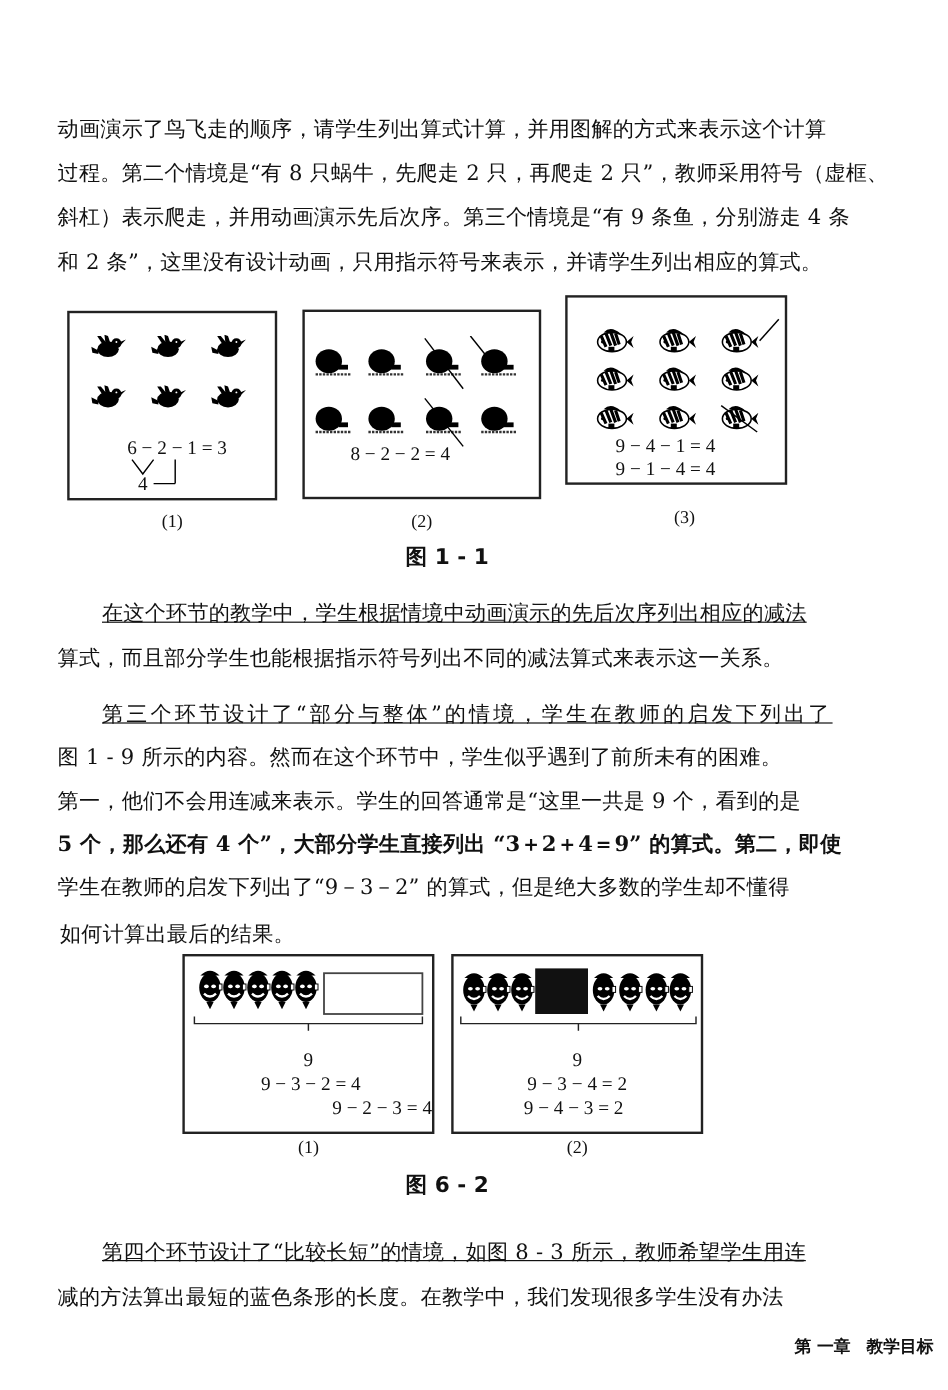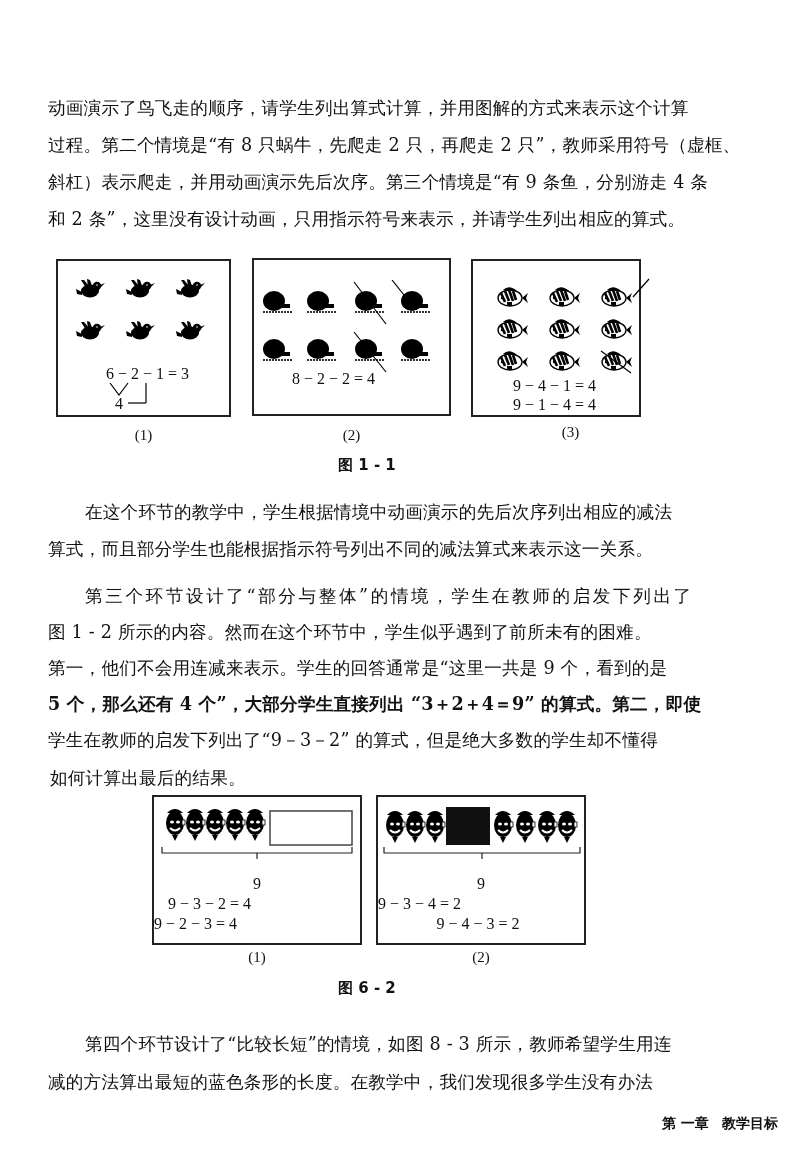--- a/index.html
+++ b/index.html
@@ -6,24 +6,24 @@
   body {
     width: 790px; height: 1158px; position: relative; overflow: hidden;
     font-family: "DejaVu Serif", "Liberation Serif", serif;
     color: #111111;
   }
   .line {
     position: absolute; left: 48px; width: 640px;
     font-size: 17.6px; line-height: 24px; white-space: nowrap;
     letter-spacing: 0.2px;
   }
-  .indent { left: 85px; }
+  .indent { left: 85px; text-decoration: underline; }
   .fig-caption {
     position: absolute; font-family: "DejaVu Sans", "Liberation Sans", sans-serif;
-    font-weight: bold; font-size: 15px; line-height: 20px;
+    font-weight: bold; font-size: 18px; line-height: 20px;
   }
   .sub-caption {
     position: absolute; font-family: "Liberation Serif", "DejaVu Serif", serif;
     font-size: 15px; line-height: 18px; text-align: center;
   }
   .box {
     position: absolute; border: 2px solid #222; box-sizing: border-box; background: #fff;
   }
   .eq {
     position: absolute; font-family: "Liberation Serif", "DejaVu Serif", serif;
@@ -112,21 +112,21 @@
         <use href="#snail" x="92" y="58"></use>
         <use href="#snail" x="138" y="58"></use>
       <line x1="92" y1="2" x2="124" y2="44" stroke="#000" stroke-width="1.2"></line>
       <line x1="130" y1="0" x2="146" y2="20" stroke="#000" stroke-width="1.2"></line>
       <line x1="92" y1="52" x2="124" y2="92" stroke="#000" stroke-width="1.2"></line>
     </svg>
     <div class="eq" style="left:38px;top:110px">8 − 2 − 2 = 4</div>
   </div>
   <div class="sub-caption" style="left:252px;top:426px;width:199px">(2)</div>
 
-  <div class="box" style="left:471px;top:259px;width:170px;height:158px">
+  <div class="box" style="left:471px;top:246px;width:185px;height:158px">
     <svg class="icon" style="left:14px;top:8px" width="180" height="115">
       <use href="#fish" x="8" y="16"></use>
         <use href="#fish" x="60" y="16"></use>
         <use href="#fish" x="112" y="16"></use>
       <use href="#fish" x="8" y="48"></use>
         <use href="#fish" x="60" y="48"></use>
         <use href="#fish" x="112" y="48"></use>
       <use href="#fish" x="8" y="80"></use>
         <use href="#fish" x="60" y="80"></use>
         <use href="#fish" x="112" y="80"></use>
@@ -141,58 +141,58 @@
   <div class="fig-caption" style="left:338px;top:455px">图 1 - 1</div>
 </div>
 
 <div>
   <div class="line indent" style="top:500px">在这个环节的教学中，学生根据情境中动画演示的先后次序列出相应的减法</div>
   <div class="line" style="top: 537px;">算式，而且部分学生也能根据指示符号列出不同的减法算式来表示这一关系。</div>
 </div>
 
 <div>
   <div class="line indent" style="top:584px;letter-spacing:2.6px">第三个环节设计了“部分与整体”的情境，学生在教师的启发下列出了</div>
-  <div class="line" style="top: 620px;">图 1 - 2 所示的内容。然而在这个环节中，学生似乎遇到了前所未有的困难。</div>
+  <div class="line" style="top: 620px;">图 1 - 9 所示的内容。然而在这个环节中，学生似乎遇到了前所未有的困难。</div>
   <div class="line" style="top: 656px;">第一，他们不会用连减来表示。学生的回答通常是“这里一共是 9 个，看到的是</div>
   <div class="line" style="top: 692px; font-weight: bold;">5 个，那么还有 4 个”，大部分学生直接列出 “3＋2＋4＝9” 的算式。第二，即使</div>
   <div class="line" style="top: 728px;">学生在教师的启发下列出了“9－3－2” 的算式，但是绝大多数的学生却不懂得</div>
 
 </div>
 
 <div>
   <div class="box" style="left:152px;top:795px;width:210px;height:150px">
     <svg class="icon" style="left:6px;top:8px" width="200" height="62">
       <use href="#face" x="4" y="4"></use>
         <use href="#face" x="24" y="4"></use>
         <use href="#face" x="44" y="4"></use>
         <use href="#face" x="64" y="4"></use>
         <use href="#face" x="84" y="4"></use>
       <rect x="110" y="6" width="82" height="34" fill="#fff" stroke="#444" stroke-width="1.5"></rect>
       <path d="M2 42 L2 48 L192 48 L192 42 M97 48 L97 54" stroke="#222" stroke-width="1.2" fill="none"></path>
     </svg>
     <div class="eq" style="left:0;width:206px;text-align:center;top:78px">9</div>
-    <div class="eq" style="left:14px;width:210px;top:98px">9 − 3 − 2 = 4</div>
-    <div class="eq" style="left:0;width:206px;text-align:left;top:118px">9 − 2 − 3 = 4</div>
+    <div class="eq" style="left:0;width:210px;text-align:center;top:98px">9 − 3 − 2 = 4</div>
+    <div class="eq" style="left:0;width:206px;text-align:right;top:118px">9 − 2 − 3 = 4</div>
   </div>
   <div class="sub-caption" style="left:152px;top:948px;width:210px">(1)</div>
 
   <div class="box" style="left:376px;top:795px;width:210px;height:150px">
     <svg class="icon" style="left:4px;top:8px" width="202" height="62">
       <use href="#face" x="2" y="6"></use>
         <use href="#face" x="22" y="6"></use>
         <use href="#face" x="42" y="6"></use>
       <rect x="64" y="2" width="44" height="38" fill="#111"></rect>
       <use href="#face" x="110" y="6"></use>
         <use href="#face" x="132" y="6"></use>
         <use href="#face" x="154" y="6"></use>
         <use href="#face" x="174" y="6"></use>
       <path d="M2 42 L2 48 L198 48 L198 42 M100 48 L100 54" stroke="#222" stroke-width="1.2" fill="none"></path>
     </svg>
     <div class="eq" style="left:0;width:206px;text-align:center;top:78px">9</div>
-    <div class="eq" style="left:0;width:206px;top:98px">9 − 3 − 4 = 2</div>
+    <div class="eq" style="left:0;width:206px;text-align:center;top:98px">9 − 3 − 4 = 2</div>
     <div class="eq" style="left:0;width:200px;text-align:center;top:118px">9 − 4 − 3 = 2</div>
   </div>
   <div class="sub-caption" style="left:376px;top:948px;width:210px">(2)</div>
 
   <div class="fig-caption" style="left:338px;top:978px">图 6 - 2</div>
 </div>
 
 <div class="line" style="top: 766px; left: 50px; font-family: Liberation Serif, serif;">如何计算出最后的结果。</div>
 
 <div>

